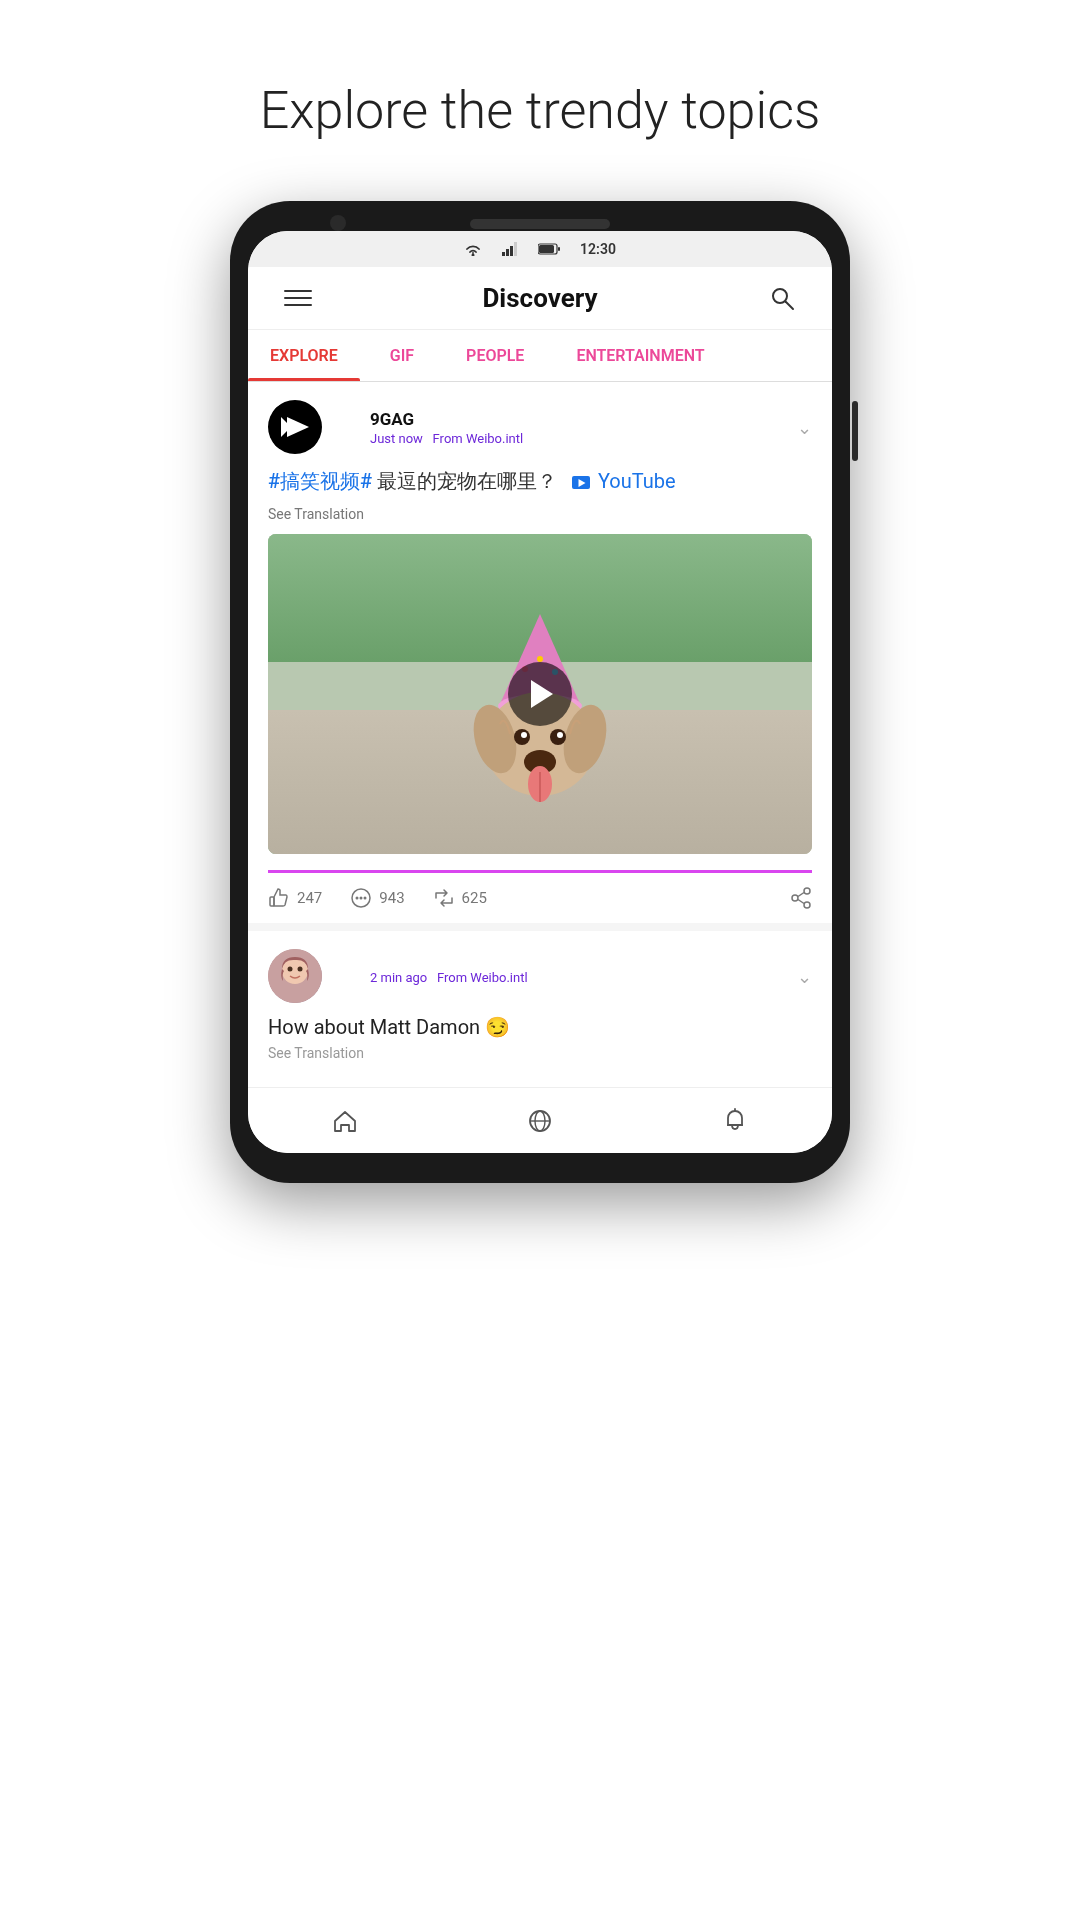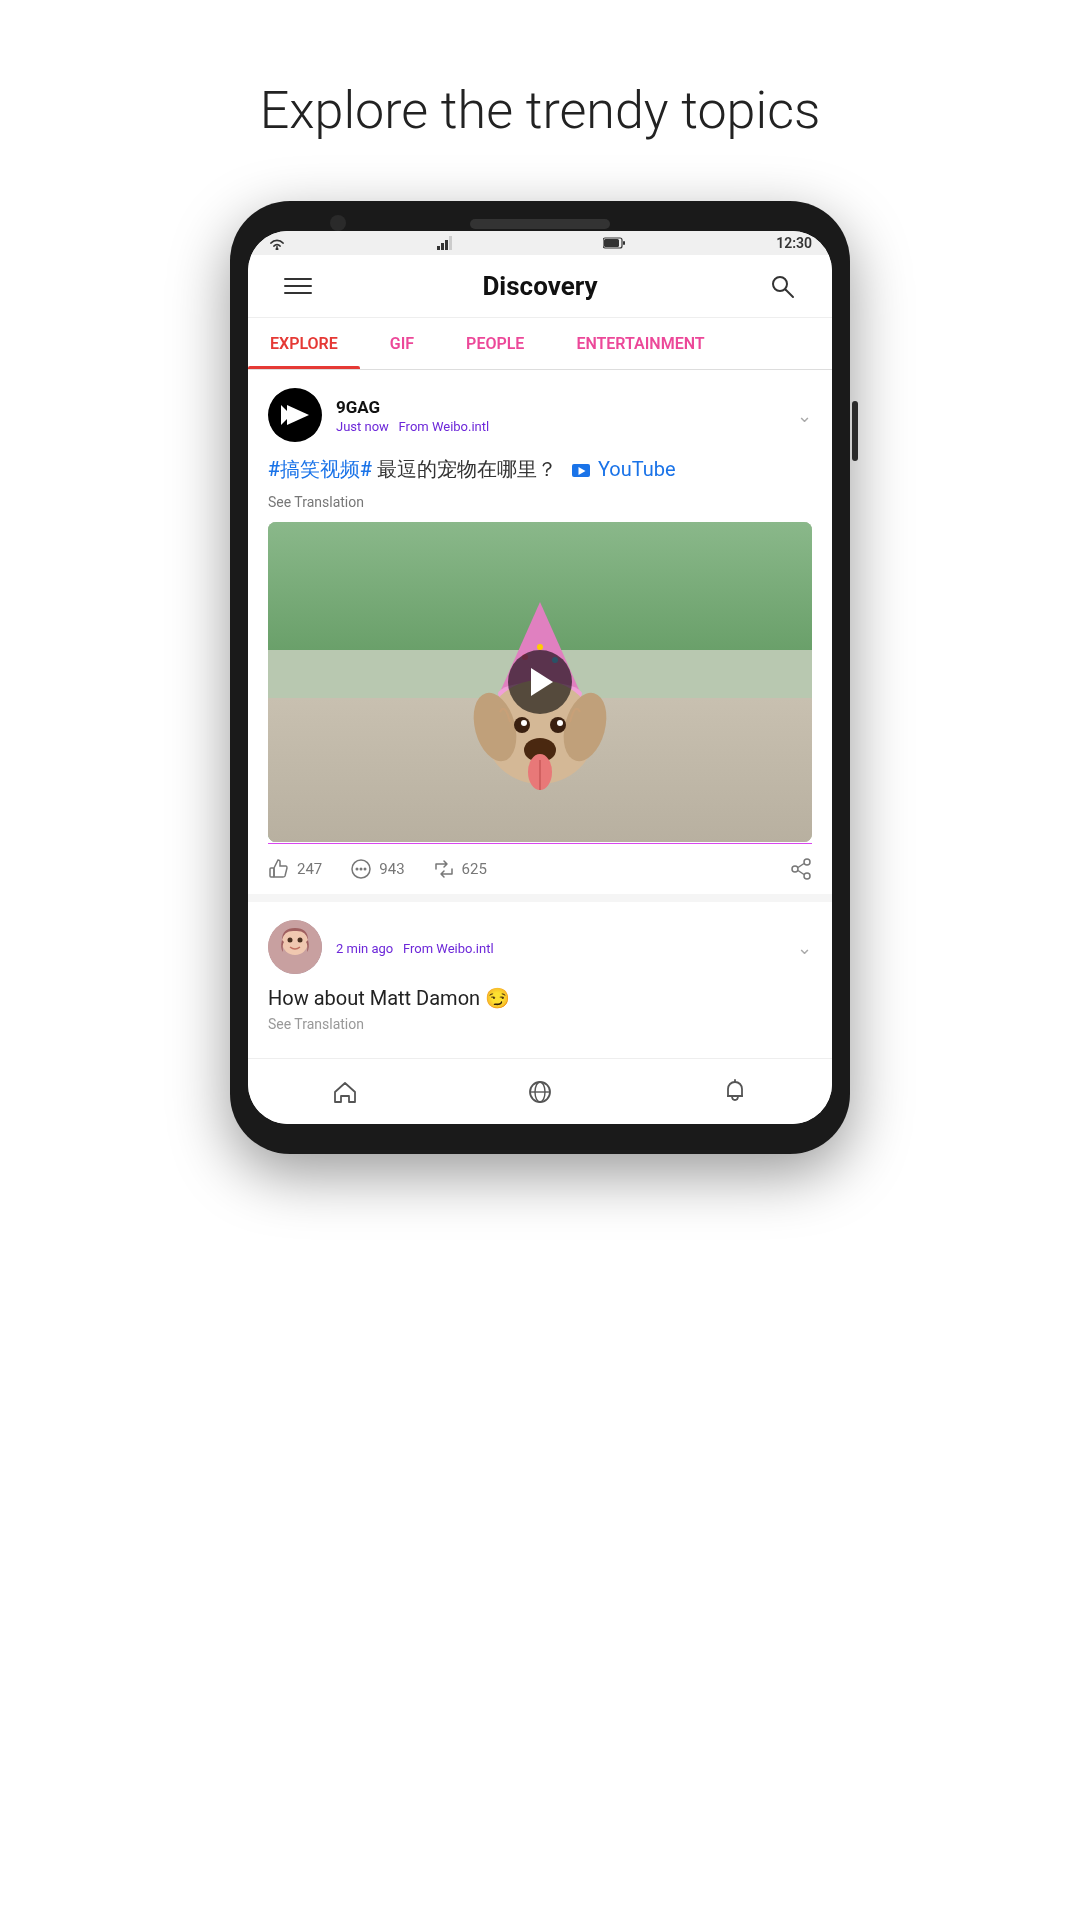--- a/index.html
+++ b/index.html
@@ -70,25 +70,25 @@
       background: #ffffff;
       border-radius: 40px;
       overflow: hidden;
       width: 100%;
     }
 
     
     .status-bar {
       background: #f0f0f0;
       display: flex;
-      justify-content: space-between;
+      justify-content: center;
       align-items: center;
       padding: 8px 20px;
       gap: 20px;
-      height: 24px;
+      height: 36px;
     }
 
     .status-signal {
       display: flex;
       align-items: flex-end;
       gap: 2px;
       height: 14px;
     }
 
     .status-time {
@@ -178,20 +178,21 @@
     .post-card {
       background: #fff;
       margin-bottom: 8px;
       padding: 18px 20px 0;
     }
 
     .post-header {
       display: flex;
       align-items: center;
       margin-bottom: 12px;
+      gap: 34px;
     }
 
     .avatar {
       width: 54px;
       height: 54px;
       border-radius: 50%;
       margin-right: 14px;
       flex-shrink: 0;
       overflow: hidden;
       background: #333;
@@ -332,22 +333,22 @@
       border-bottom: 14px solid transparent;
       border-left: 22px solid white;
       margin-left: 4px;
     }
 
     
     .post-actions {
       display: flex;
       align-items: center;
       padding: 14px 0;
-      border-top: 1px solid #d946ef;
-      margin-top: 1px;
+      border-top: 3px solid #d946ef;
+      margin-top: 16px;
     }
 
     .action-btn {
       display: flex;
       align-items: center;
       gap: 7px;
       margin-right: 28px;
       cursor: pointer;
       color: #777;
       font-size: 15px;

